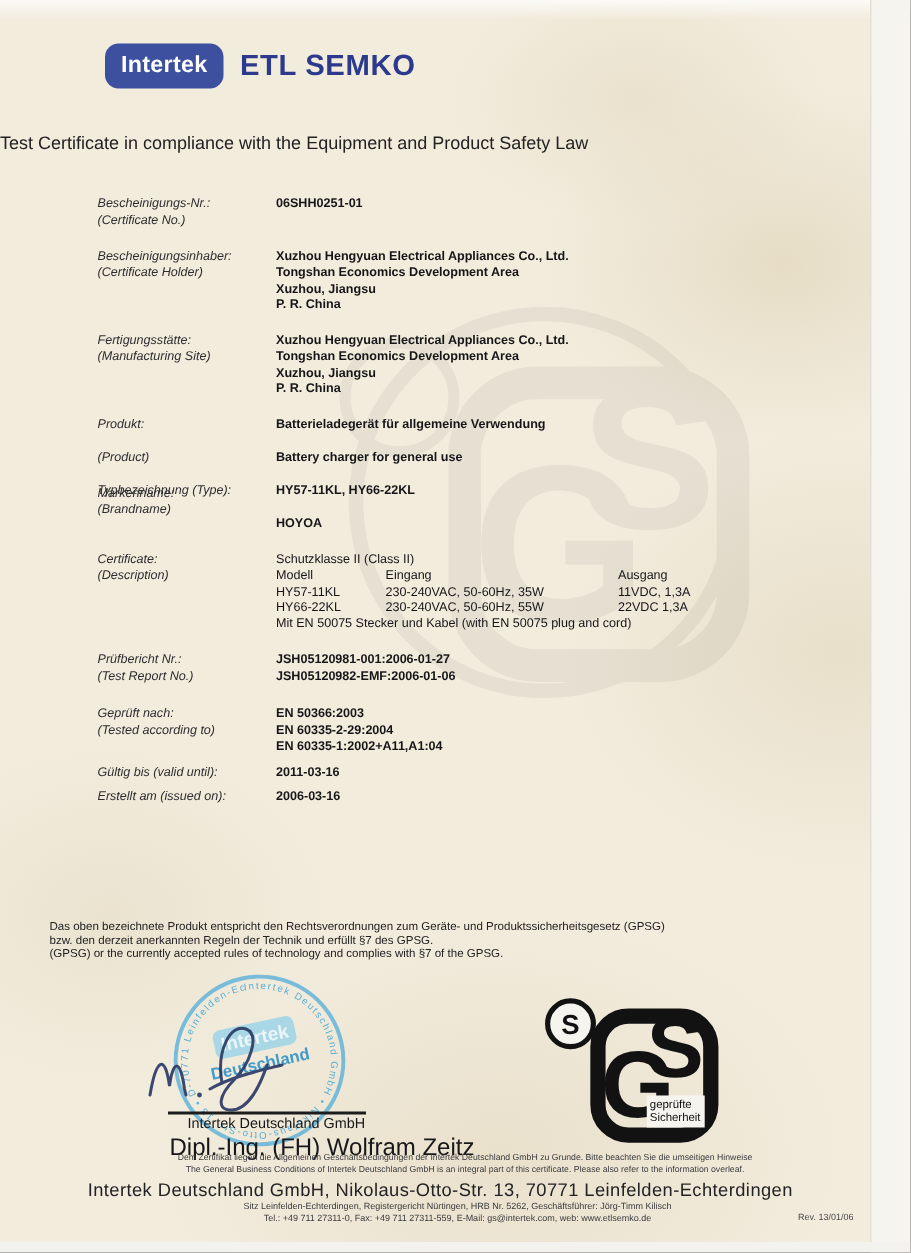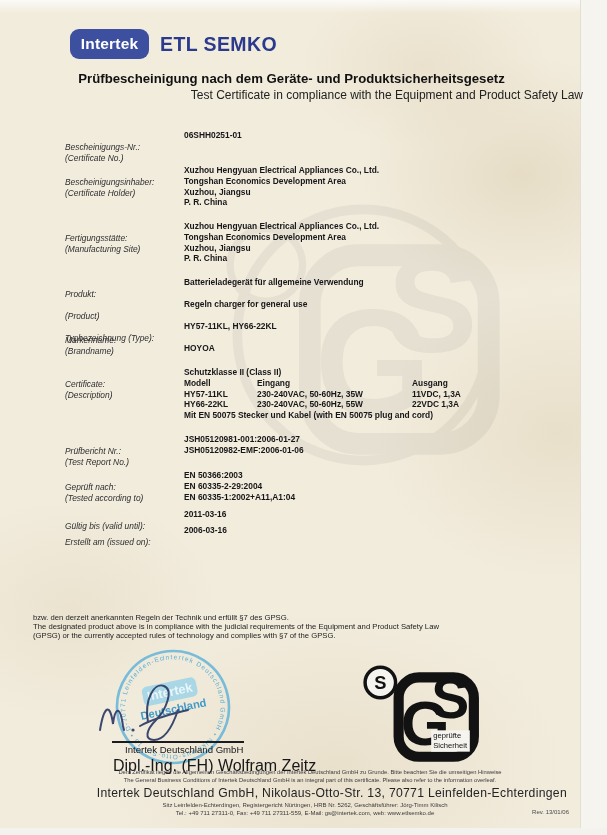--- a/index.html
+++ b/index.html
@@ -16,48 +16,48 @@
   }
   .page-edge{position:absolute;right:0;top:0;width:26px;height:100%;background:#f6f4ef;border-left:1px solid #e3dfd4;}
   .page-top{position:absolute;top:0;left:0;right:0;height:13px;background:linear-gradient(to bottom,#fbfaf7,rgba(251,250,247,0));}
   .page-bottom{position:absolute;bottom:0;left:0;right:0;height:7px;background:#f3f2ee;}
 
   
   .logo-box{position:absolute;left:70px;top:29px;width:79px;height:30px;background:#3d4f9f;border-radius:9px;
             display:flex;align-items:center;justify-content:center;color:#fff;font-size:15.5px;font-weight:bold;letter-spacing:.2px;}
   .brand-text{position:absolute;left:160px;top:33px;font-size:19.5px;font-weight:bold;color:#2b3a8c;letter-spacing:.4px;text-align:right;}
   .title-de{position:absolute;left:0;right:24px;top:71px;text-align:center;font-size:13.2px;font-weight:bold;color:#111;}
-  .title-en{position:absolute;left:0;right:24px;top:88px;text-align:right;font-size:12px;color:#222;}
-
-  
-  .flabel{position:absolute;left:65px;font-size:8.4px;font-style:italic;color:#2e2e30;line-height:10.6px;margin-top:12px;}
+  .title-en{position:absolute;left:0;right:24px;top:88px;text-align:left;font-size:12px;color:#222;}
+
+  
+  .flabel{position:absolute;left:65px;font-size:8.4px;font-style:italic;color:#2e2e30;line-height:10.6px;}
   .fvalue{position:absolute;left:172px;font-size:8.4px;font-weight:bold;color:#161618;line-height:10.8px;padding-left:12px;}
   .fvalue div{white-space:nowrap;}
 
-  .desc-table{font-size:8.4px;font-weight:bold;line-height:10.8px;}
+  .desc-table{font-size:8.4px;font-weight:normal;line-height:10.8px;}
   .desc-row span{display:inline-block;}
   .c1{width:73px;} .c2{width:155px;}
 
   
   .comp{position:absolute;left:33px;top:613px;font-size:7.7px;line-height:9.2px;color:#222;width:560px;}
 
   
   .stamp{position:absolute;left:112px;top:646px;width:122px;height:122px;transform:rotate(-12deg);opacity:.9;}
   .sig-svg{position:absolute;left:92px;top:670px;width:120px;height:78px;}
   .sig-line{position:absolute;left:112px;top:741px;width:132px;height:2px;background:#1c1c1e;}
   .sig-company{position:absolute;left:113px;top:744px;font-size:9.6px;color:#17171a;margin-left:12px;}
   .sig-name{position:absolute;left:113px;top:757px;font-size:16px;color:#17171a;}
 
   
   .gs{position:absolute;left:360px;top:655px;width:122px;height:112px;}
   .gs-watermark{position:absolute;left:218px;top:200px;width:290px;height:270px;opacity:.055;filter:blur(.4px);}
 
   
   .fineprint{position:absolute;left:40px;width:540px;text-align:center;font-size:5.8px;color:#3a3a3c;line-height:7.6px;}
-  .footer-address{position:absolute;left:20px;right:40px;top:786px;text-align:right;font-size:12.2px;color:#232325;letter-spacing:.3px;}
+  .footer-address{position:absolute;left:20px;right:40px;top:786px;text-align:center;font-size:12.2px;color:#232325;letter-spacing:.3px;}
   .footer-small{position:absolute;left:40px;width:530px;text-align:center;font-size:6px;color:#3a3a3c;line-height:7.6px;}
   .footer-rev{position:absolute;right:38px;top:809px;font-size:6px;color:#4a4a4c;}
 
   text{font-family:"Liberation Sans","DejaVu Sans",sans-serif;}
 </style>
 </head>
 <body>
 
 <div class="page">
   <div class="page-top"></div>
@@ -69,21 +69,20 @@
     <circle cx="20" cy="26" r="15" fill="none" stroke="#222" stroke-width="3"></circle>
     <rect x="38" y="22" width="74" height="78" rx="20" fill="none" stroke="#222" stroke-width="9"></rect>
     <text x="40" y="88" font-size="62" font-weight="900" fill="#222">G</text>
     <text x="70" y="62" font-size="56" font-weight="900" fill="#222">S</text>
   </svg>
 
   <div class="logo-box">
     <span>Intertek</span>
   </div>
   <div class="brand-text">ETL SEMKO</div>
-  <div class="title-de">Prüfbescheinigung nach dem Geräte- und Produktsicherheitsgesetz</div>
   <div class="title-en">Test Certificate in compliance with the Equipment and Product Safety Law</div>
 
   <div class="flabel" style="top:130px">
     <div>Bescheinigungs-Nr.:</div>
     <div>(Certificate No.)</div>
   </div>
   <div class="fvalue" style="top:130px">06SHH0251-01</div>
 
   <div class="flabel" style="top:165px">
     <div>Bescheinigungsinhaber:</div>
@@ -104,21 +103,21 @@
     <div>Xuzhou Hengyuan Electrical Appliances Co., Ltd.</div>
     <div>Tongshan Economics Development Area</div>
     <div>Xuzhou, Jiangsu</div>
     <div>P. R. China</div>
   </div>
 
   <div class="flabel" style="top:277px">Produkt:</div>
   <div class="fvalue" style="top:277px">Batterieladegerät für allgemeine Verwendung</div>
 
   <div class="flabel" style="top:299px">(Product)</div>
-  <div class="fvalue" style="top:299px">Regeln charger for general use</div>
+  <div class="fvalue" style="top:299px">Battery charger for general use</div>
 
   <div class="flabel" style="top:321px">Typbezeichnung (Type):</div>
   <div class="fvalue" style="top:321px">HY57-11KL, HY66-22KL</div>
 
   <div class="flabel" style="top:323px">
     <div>Markenname:</div>
     <div>(Brandname)</div>
   </div>
   <div class="fvalue" style="top:343px">HOYOA</div>
 
@@ -158,22 +157,22 @@
     <div>EN 60335-2-29:2004</div>
     <div>EN 60335-1:2002+A11,A1:04</div>
   </div>
 
   <div class="flabel" style="top:509px">Gültig bis (valid until):</div>
   <div class="fvalue" style="top:509px">2011-03-16</div>
   <div class="flabel" style="top:525px">Erstellt am (issued on):</div>
   <div class="fvalue" style="top:525px">2006-03-16</div>
 
   <div class="comp">
+    <div>Das oben bezeichnete Produkt entspricht den Rechtsverordnungen zum Geräte- und Produktssicherheitsgesetz (GPSG)</div>
     <div>bzw. den derzeit anerkannten Regeln der Technik und erfüllt §7 des GPSG.</div>
-    <div>The designated product above is in compliance with the judicial requirements of the Equipment and Product Safety Law</div>
     <div>(GPSG) or the currently accepted rules of technology and complies with §7 of the GPSG.</div>
   </div>
 
   <svg class="stamp" viewBox="0 0 120 120">
     <defs>
       <path id="ringPath" d="M 60,13 A 47,47 0 1 1 59.9,13"></path>
     </defs>
     <circle cx="60" cy="60" r="55" fill="none" stroke="#55aed9" stroke-width="2.6" opacity=".85"></circle>
     <text font-size="6.4" fill="#4aa8d6" letter-spacing="1.1">
       <textPath href="#ringPath">Intertek Deutschland GmbH • Nikolaus-Otto-Str. 13 • D-70771 Leinfelden-Echterdingen •</textPath>

